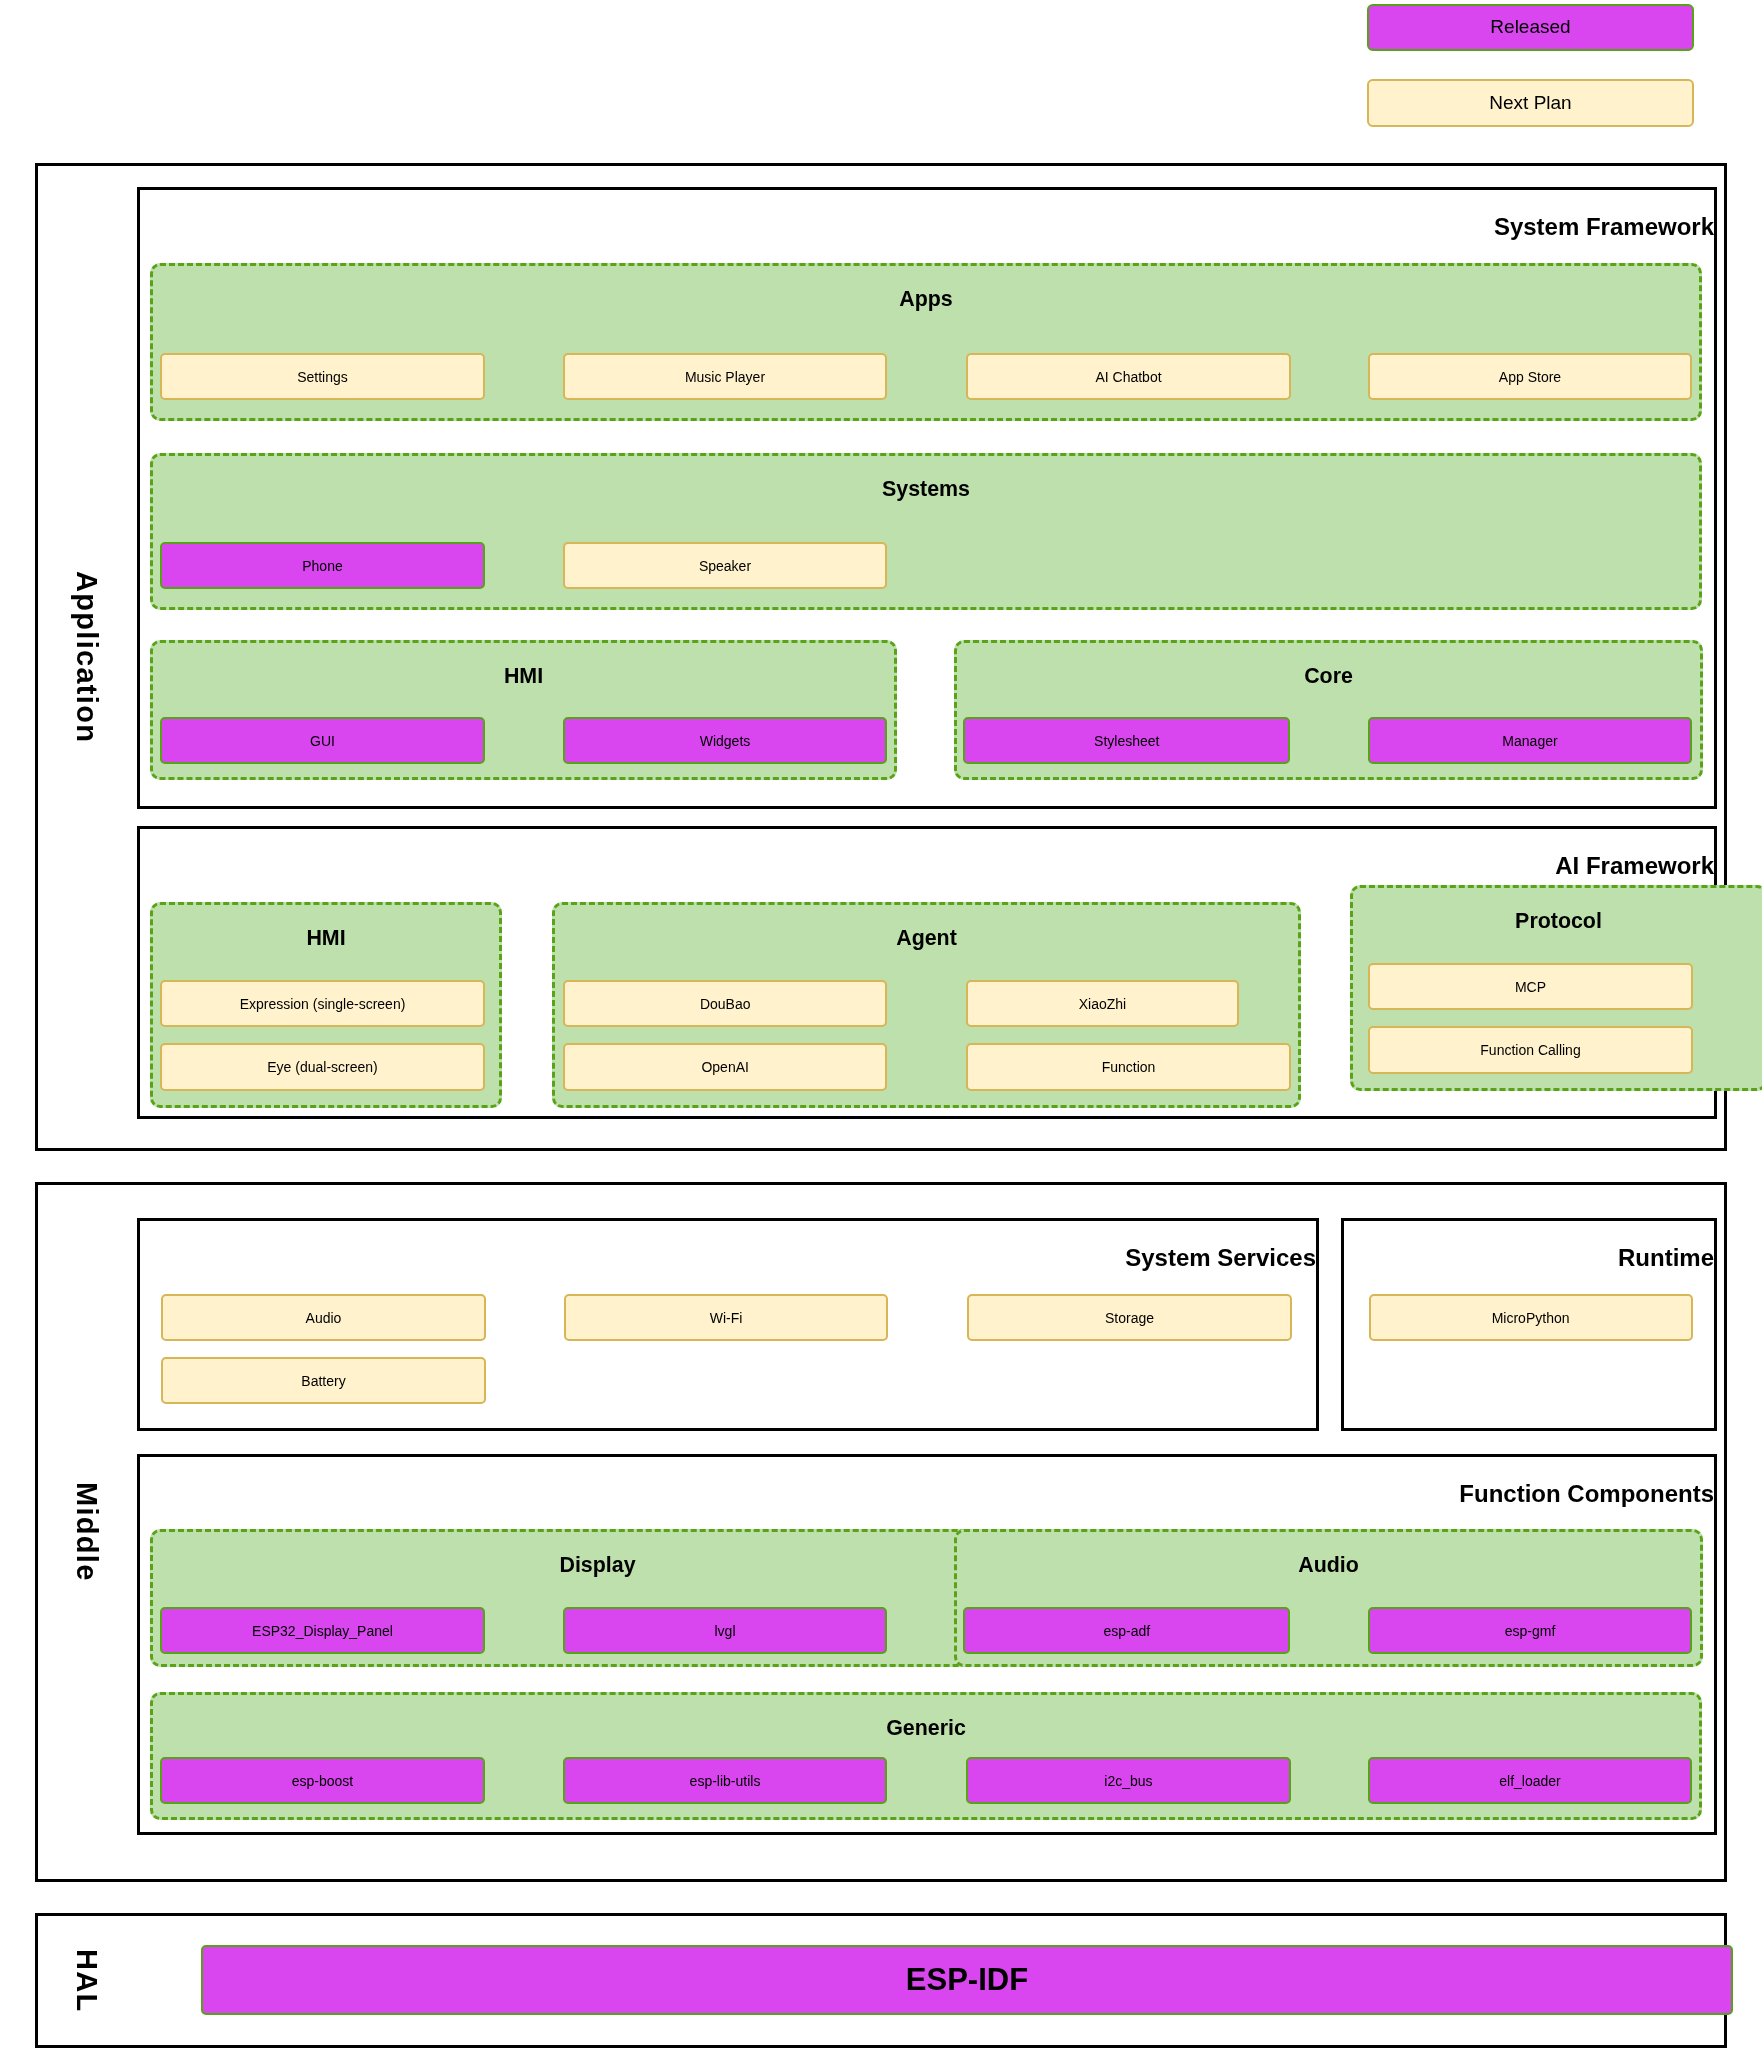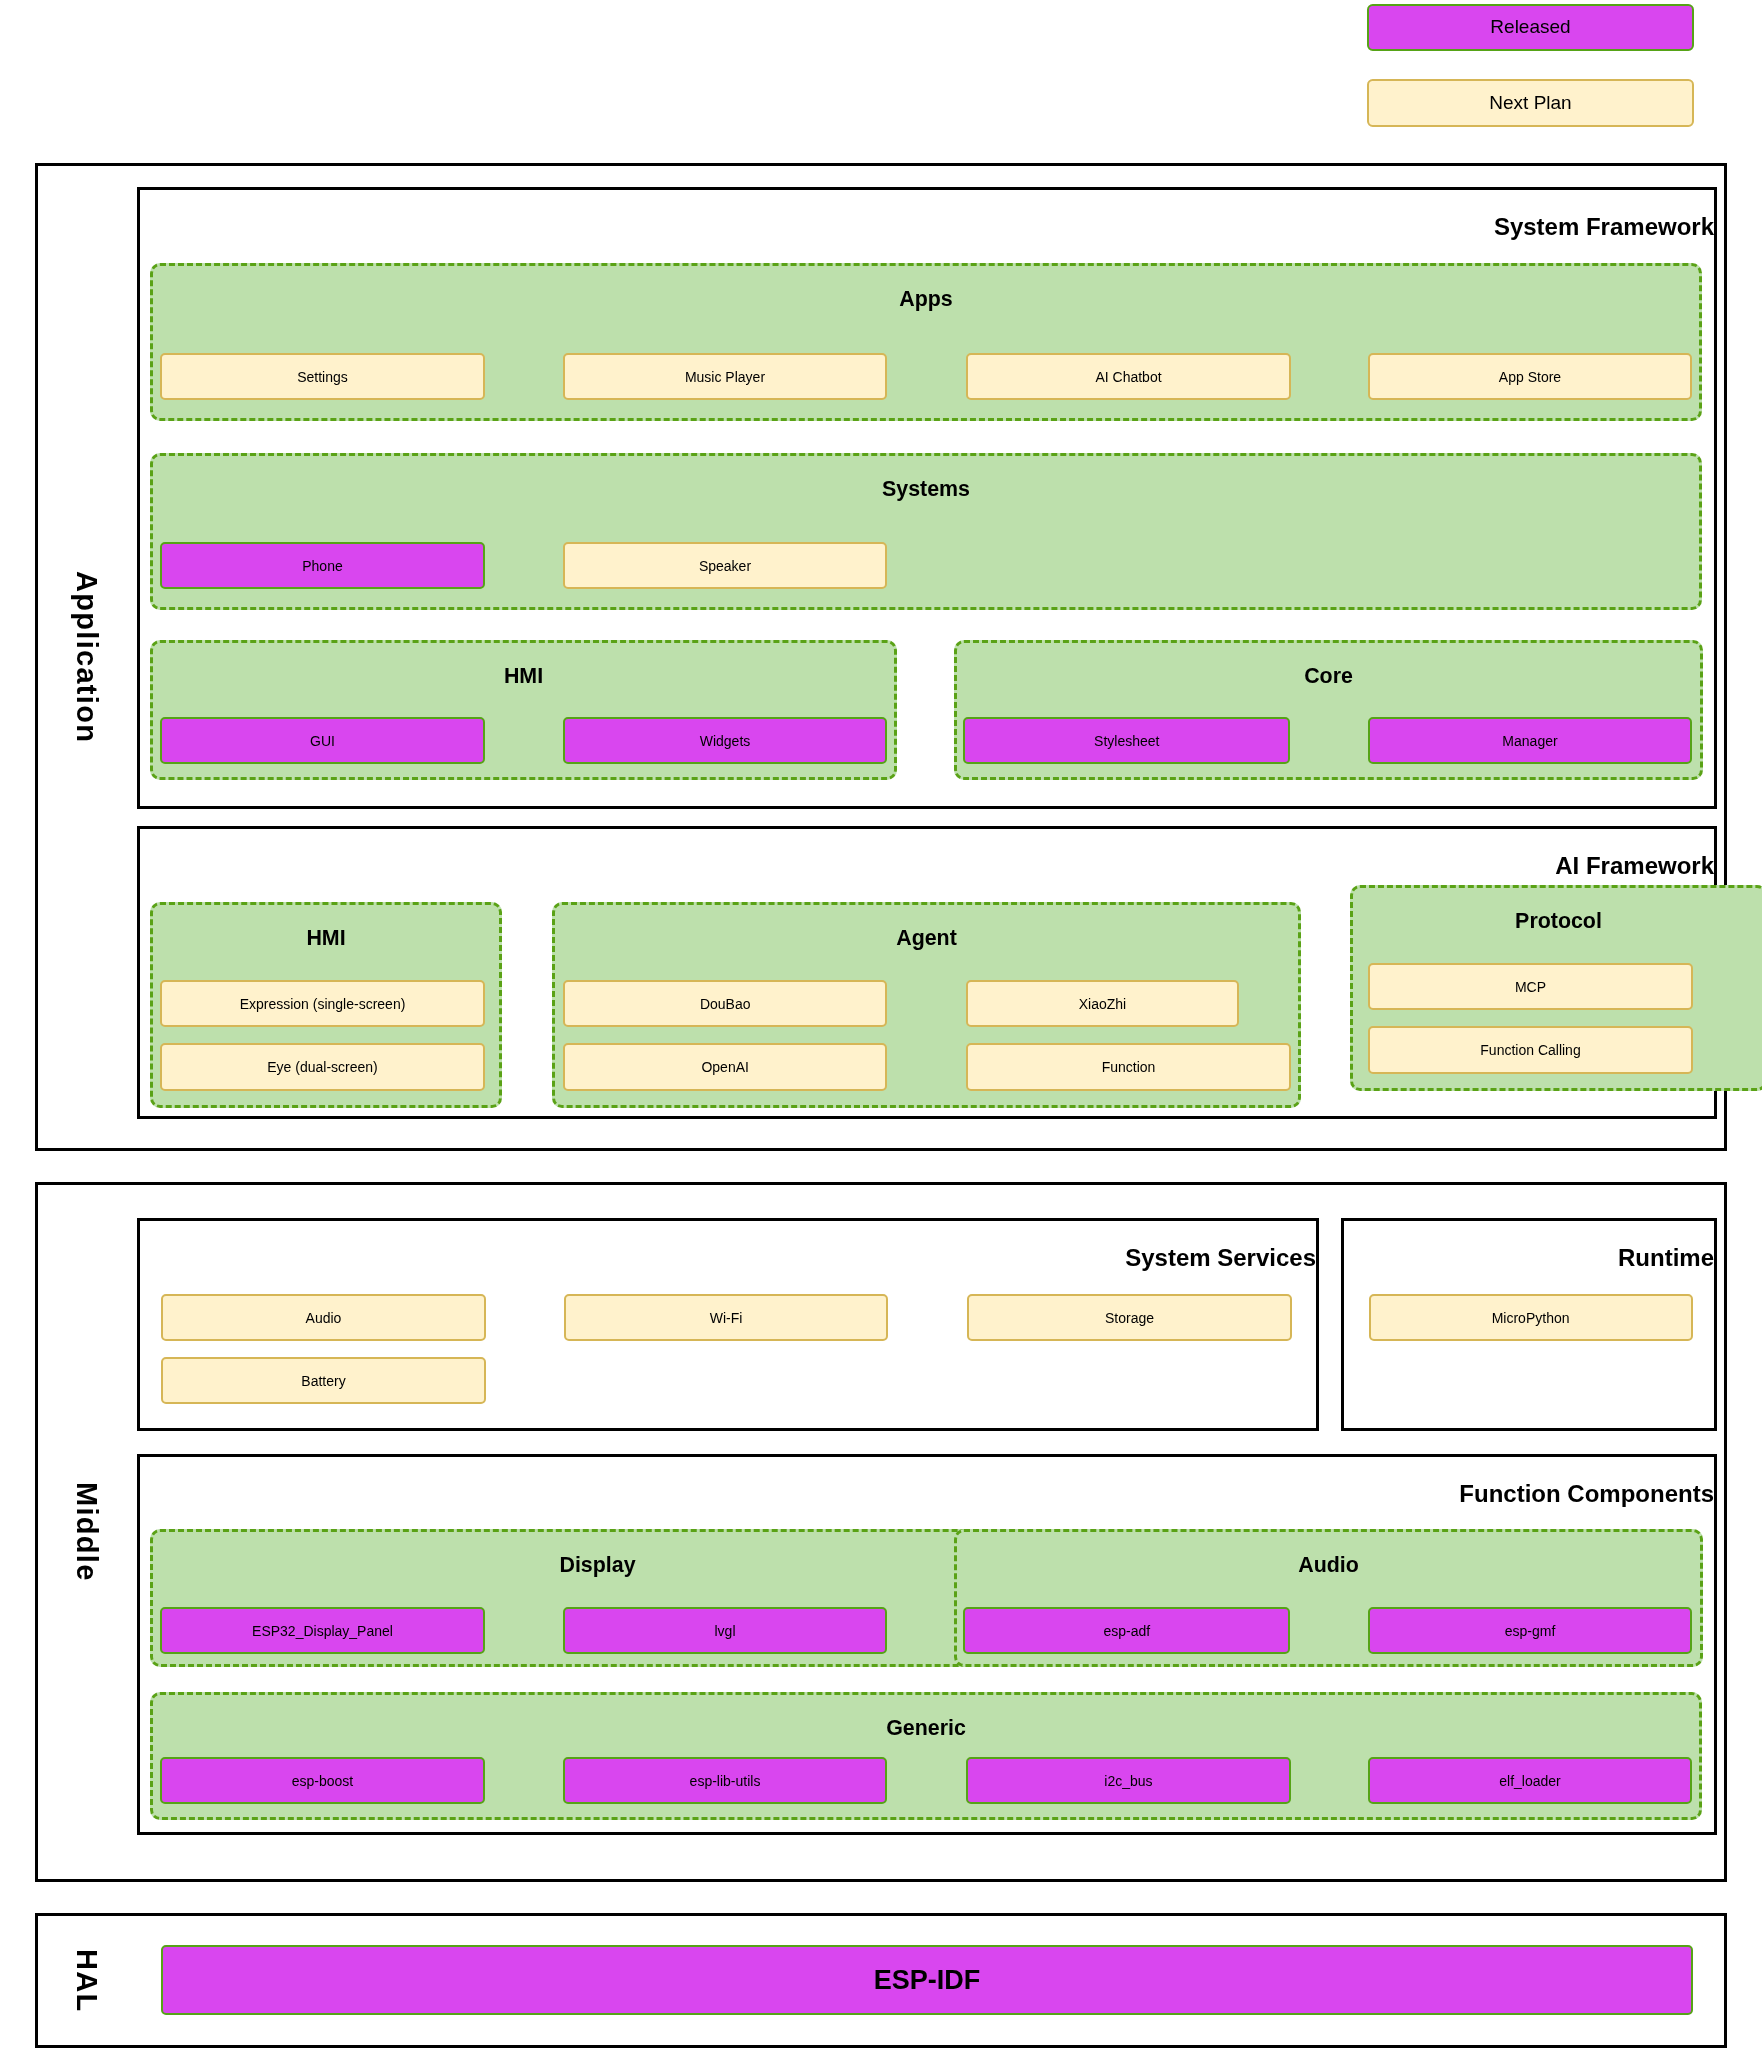--- a/index.html
+++ b/index.html
@@ -13,21 +13,21 @@
   .panel-title{position:absolute;left:0;right:0;top:23px;text-align:right;
     font-size:24px;line-height:28px;font-weight:bold;}
   .group{position:absolute;box-sizing:border-box;border:3.8px dashed #5aa216;
     background:#bde0ac;border-radius:10px;}
   .group-title{position:absolute;left:0;right:0;top:21px;text-align:center;
     font-size:21.4px;line-height:25px;font-weight:bold;}
   .item{position:absolute;box-sizing:border-box;display:flex;align-items:center;
     justify-content:center;font-size:14px;border-radius:5px;text-align:center;}
   .item.plan{background:#fff2cc;border:2.5px solid #d6b656;}
   .item.released{background:#d946ef;border:2.5px solid #56a317;}
-  .item.big{font-size:27px;font-weight:bold;border-radius:5px;}
+  .item.big{font-size:31px;font-weight:bold;border-radius:5px;margin-left:40px;}
   .legend-box{border-radius:5.7px;font-size:19px;}
   .layer-label{position:absolute;left:23px;top:0;height:100%;width:50px;
     display:flex;align-items:center;justify-content:center;
     writing-mode:vertical-rl;text-orientation:mixed;
     font-size:29px;font-weight:bold;letter-spacing:1.3px;}
 </style>
 </head>
 <body>
 
 <div class="canvas">

